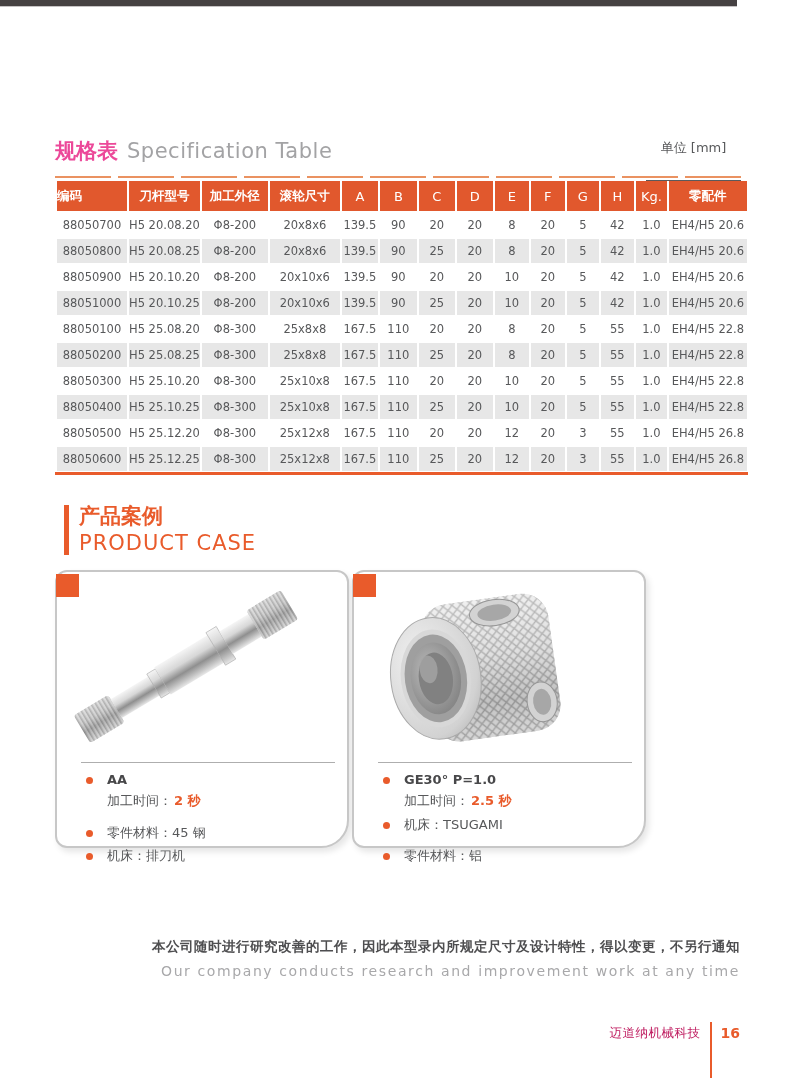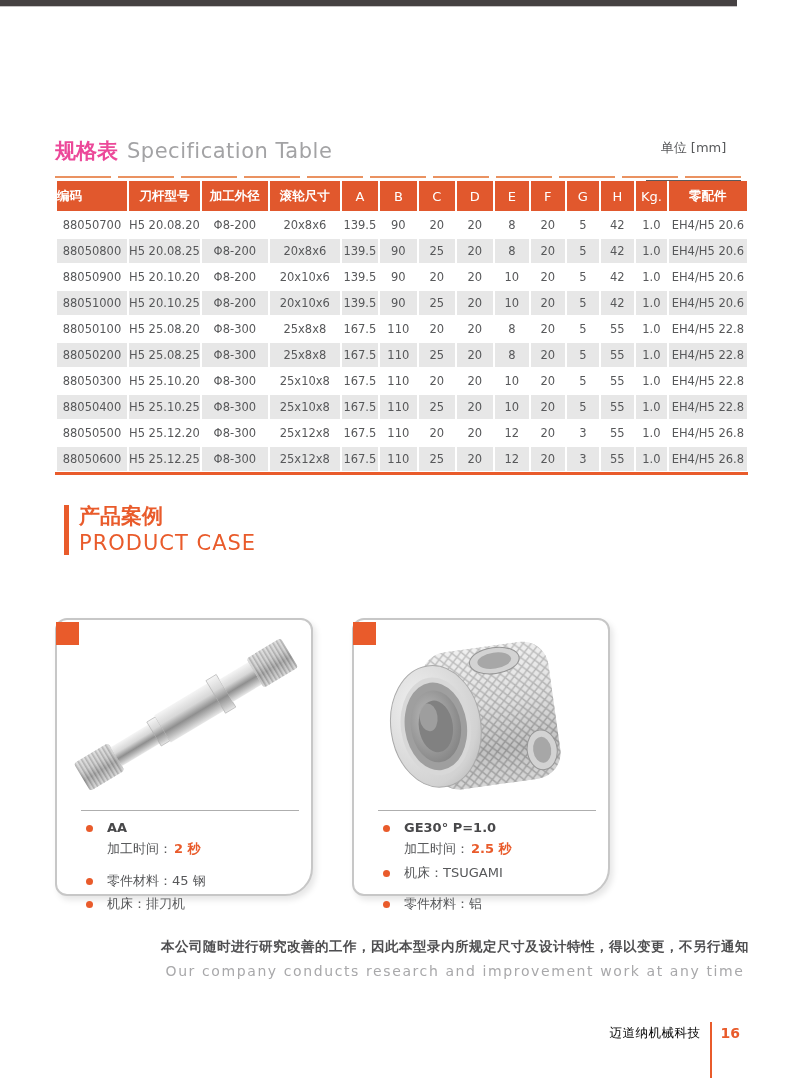--- a/index.html
+++ b/index.html
@@ -53,47 +53,46 @@
   .table-bottom-rule { left:55px; top:472px; width:693px; height:3px; background:var(--accent); }
 
   
   .case-heading { left:57px; top:503px;margin-left:7px; }
   .case-heading .bar { position:absolute; left:0; top:2px; width:5px; height:50px; background:var(--accent); }
   .case-heading .zh { margin-left:15px; font-size:21px; font-weight:bold; color:var(--accent); line-height:26px; }
   .case-heading .en { margin-left:15px; font-size:21px; color:var(--accent); letter-spacing:1px; line-height:28px; font-weight:500; }
 
   
   .case-card {
-    top:570px; width:258px; height:278px; background:#fff;
+    top:570px; width:294px; height:278px; background:#fff;
     border:2px solid #c7c7c7; border-radius:12px 12px 28px 12px;
     box-shadow:3px 4px 6px rgba(0,0,0,0.10);
-    margin-top:48px;
   }
   .case-card.c1 { left:55px; }
   .case-card.c2 { left:352px; }
   .corner-square { position:absolute; left:-1px; top:2px; width:23px; height:23px; background:var(--accent); }
   .card-img { position:absolute; left:8px; top:8px; width:238px; height:176px; display:flex; align-items:center; justify-content:center; }
   .card-divider { position:absolute; left:24px; right:12px; top:190px; height:1px; background:#aeaeae; }
   .card-list { position:absolute; left:26px; top:198px; right:8px; font-size:13px; color:#57585a; }
   .case-item { position:relative; padding-left:24px; line-height:20px; }
   .case-item .dot { position:absolute; left:3px; top:7px; width:7px; height:7px; border-radius:50%; background:var(--accent); }
   .item-name { font-weight:bold; color:#48484a; }
   .item-time { line-height:22px; }
   .item-time .val { color:var(--accent); font-weight:bold; margin-left:2px; }
   .case-item.gap { margin-top:11px; }
   .case-item.small-gap { margin-top:3px; }
 
   
-  .footer-notice { top:938px; right:45px; text-align:center; }
+  .footer-notice { top:938px; right:54px; text-align:right; }
   .footer-notice .zh { font-size:13.5px; font-weight:600; color:#4e4e50; letter-spacing:0.5px; }
   .footer-notice .en { margin-top:7px; font-size:14px; color:#a8a8aa; letter-spacing:1.6px; }
 
   
   .page-footer { top:1022px; right:54px; display:flex; align-items:flex-start; height:56px; }
-  .page-footer .brand { font-size:12.5px; color:#000000; padding-top:3px; letter-spacing:0.5px; }
+  .page-footer .brand { font-size:12.5px; color:#be185d; padding-top:3px; letter-spacing:0.5px; }
   .page-footer .vline { width:2px; height:56px; background:var(--accent); margin:0 9px; }
   .page-footer .num { font-size:14px; font-weight:bold; color:var(--accent); padding-top:3px; }
 </style>
 </head>
 <body>
 
 <div class="abs top-bar"></div>
 
 <div class="abs spec-title">
   <span class="zh">规格表</span><span class="en">Specification Table</span>

